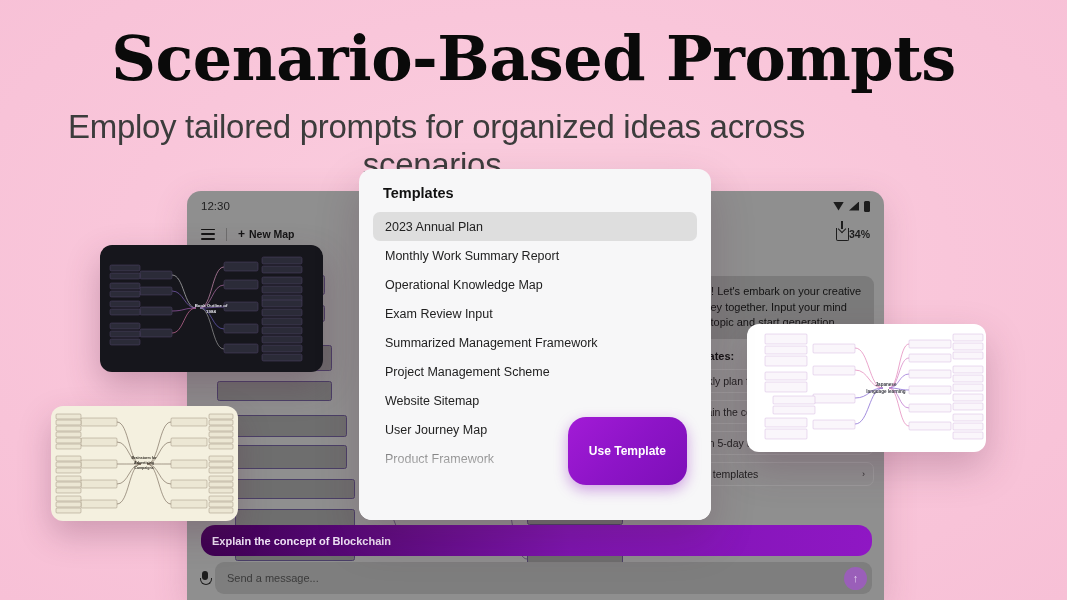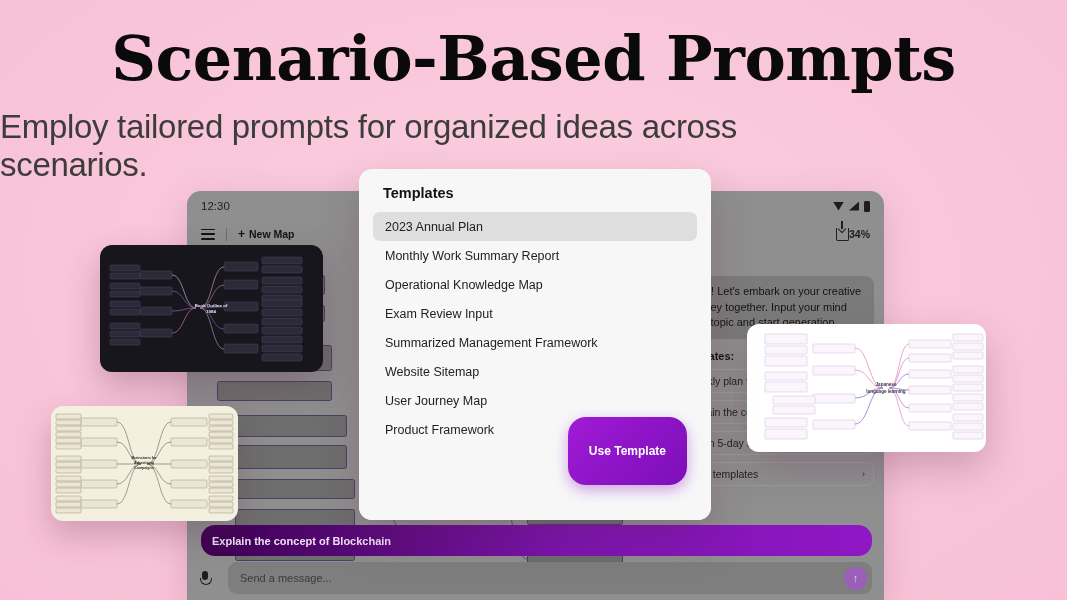--- a/index.html
+++ b/index.html
@@ -16,21 +16,21 @@
     text-align: center;
     font-family: "DejaVu Serif", serif;
     font-weight: 700;
     font-size: 62px;
     letter-spacing: -0.5px;
     color: #0a0a0a;
     line-height: 1.05;
   }
   .hero-sub {
     position: absolute; top: 108px; left: 0; width: 873px;
-    text-align: left;
+    text-align: center;
     font-size: 33px;
     font-weight: 400;
     color: #3c3c3c;
     letter-spacing: -0.3px;
   }
 
   
   .device {
     position: absolute;
     left: 187px; top: 191px;
@@ -113,21 +113,21 @@
   .chip-arrow { font-size:9px; color:#2a2a2a; }
   .chat-prompt {
     position:absolute; left:14px; right:12px; bottom:44px;
     height:31px; border-radius:14px;
     background:linear-gradient(90deg,#3d0050 0%, #7d14b0 55%, #8f17c4 100%);
     display:flex; align-items:center; padding:0 11px;
     font-size:11px; font-weight:600; color:#efe2f6;
   }
   .chat-input {
     position:absolute; left:12px; right:12px; bottom:6px; height:32px;
-    display:flex; align-items:center; gap:16px;
+    display:flex; align-items:center; gap:3px;
   }
   .ico-mic { width:13px; height:15px; position:relative; flex:none; }
   .ico-mic::before { content:""; position:absolute; left:3px; top:0; width:6px; height:9px; background:#1d1d1d; border-radius:3px; }
   .ico-mic::after { content:""; position:absolute; left:1px; top:7px; width:10px; height:6px; border:1.5px solid #1d1d1d; border-top:none; border-radius:0 0 6px 6px; }
   .input-pill {
     flex:1; height:32px; border-radius:9px; background:#7e7e7e;
     display:flex; align-items:center; justify-content:space-between;
     padding:0 5px 0 12px;
   }
   .input-ph { font-size:11px; color:#3b3b3b; }
@@ -502,20 +502,23 @@
     <div class="tpl-item">
       <span>Operational Knowledge Map</span>
     </div>
     <div class="tpl-item">
       <span>Exam Review Input</span>
     </div>
     <div class="tpl-item">
       <span>Summarized Management Framework</span>
     </div>
     <div class="tpl-item">
+      <span>Project Management Scheme</span>
+    </div>
+    <div class="tpl-item">
       <span>Website Sitemap</span>
     </div>
     <div class="tpl-item">
       <span>User Journey Map</span>
     </div>
     <div class="tpl-item">
       <span>Product Framework</span>
     </div>
   </div>
 

